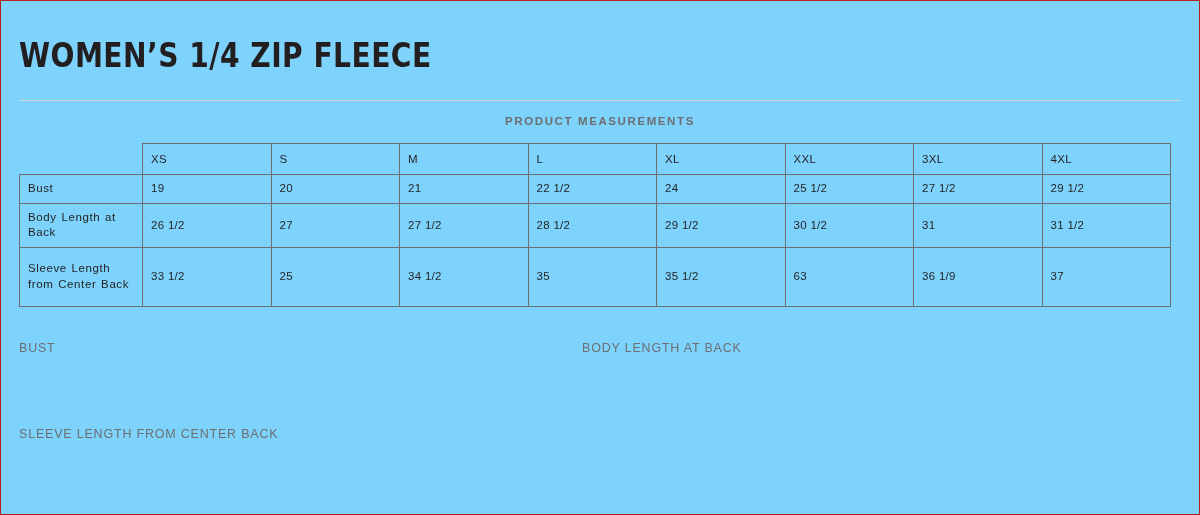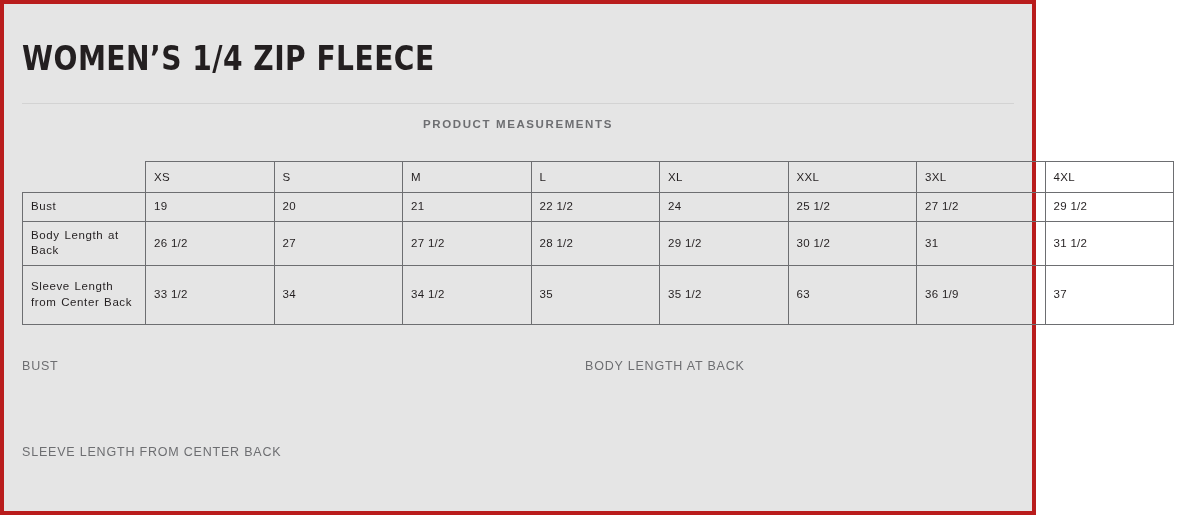--- a/index.html
+++ b/index.html
@@ -9,25 +9,25 @@
   }
   body {
     width: 1200px;
     height: 515px;
     font-family: "Liberation Sans", sans-serif;
     color: #231f20;
     overflow: hidden;
   }
   .page {
     position: relative;
-    width: 1036px;
+    width: 1200px;
     height: 515px;
     box-sizing: border-box;
-    border: 4px solid #b91c1c;
-    background: #e5e5e5;
+    border: 1px solid #b91c1c;
+    background: #7dd3fc;
   }
   .inner {
     position: absolute;
     left: 18px;
     top: 0;
     right: 18px;
   }
 
   
   .title {
@@ -56,21 +56,21 @@
     letter-spacing: 1.6px;
     color: #6d6e71;
     margin-top: 14px;
     text-align: center;
   }
 
   
   table.measure {
     border-collapse: collapse;
     width: 1152px;
-    margin-top: 31px;
+    margin-top: 16px;
     table-layout: fixed;
   }
   table.measure td, table.measure th {
     border: 1px solid #6d6e71;
     font-size: 11.5px;
     font-weight: normal;
     color: #231f20;
     text-align: left;
     vertical-align: middle;
     padding: 6px 8px;
@@ -175,21 +175,21 @@
           <td>27 1/2</td>
           <td>28 1/2</td>
           <td>29 1/2</td>
           <td>30 1/2</td>
           <td>31</td>
           <td>31 1/2</td>
         </tr>
         <tr class="r3">
           <td class="rowlabel">Sleeve Length from Center Back</td>
           <td>33 1/2</td>
-          <td>34</td>
+          <td>25</td>
           <td>34 1/2</td>
           <td>35</td>
           <td>35 1/2</td>
           <td>63</td>
           <td>36 1/9</td>
           <td>37</td>
         </tr>
       </tbody>
     </table>
 

